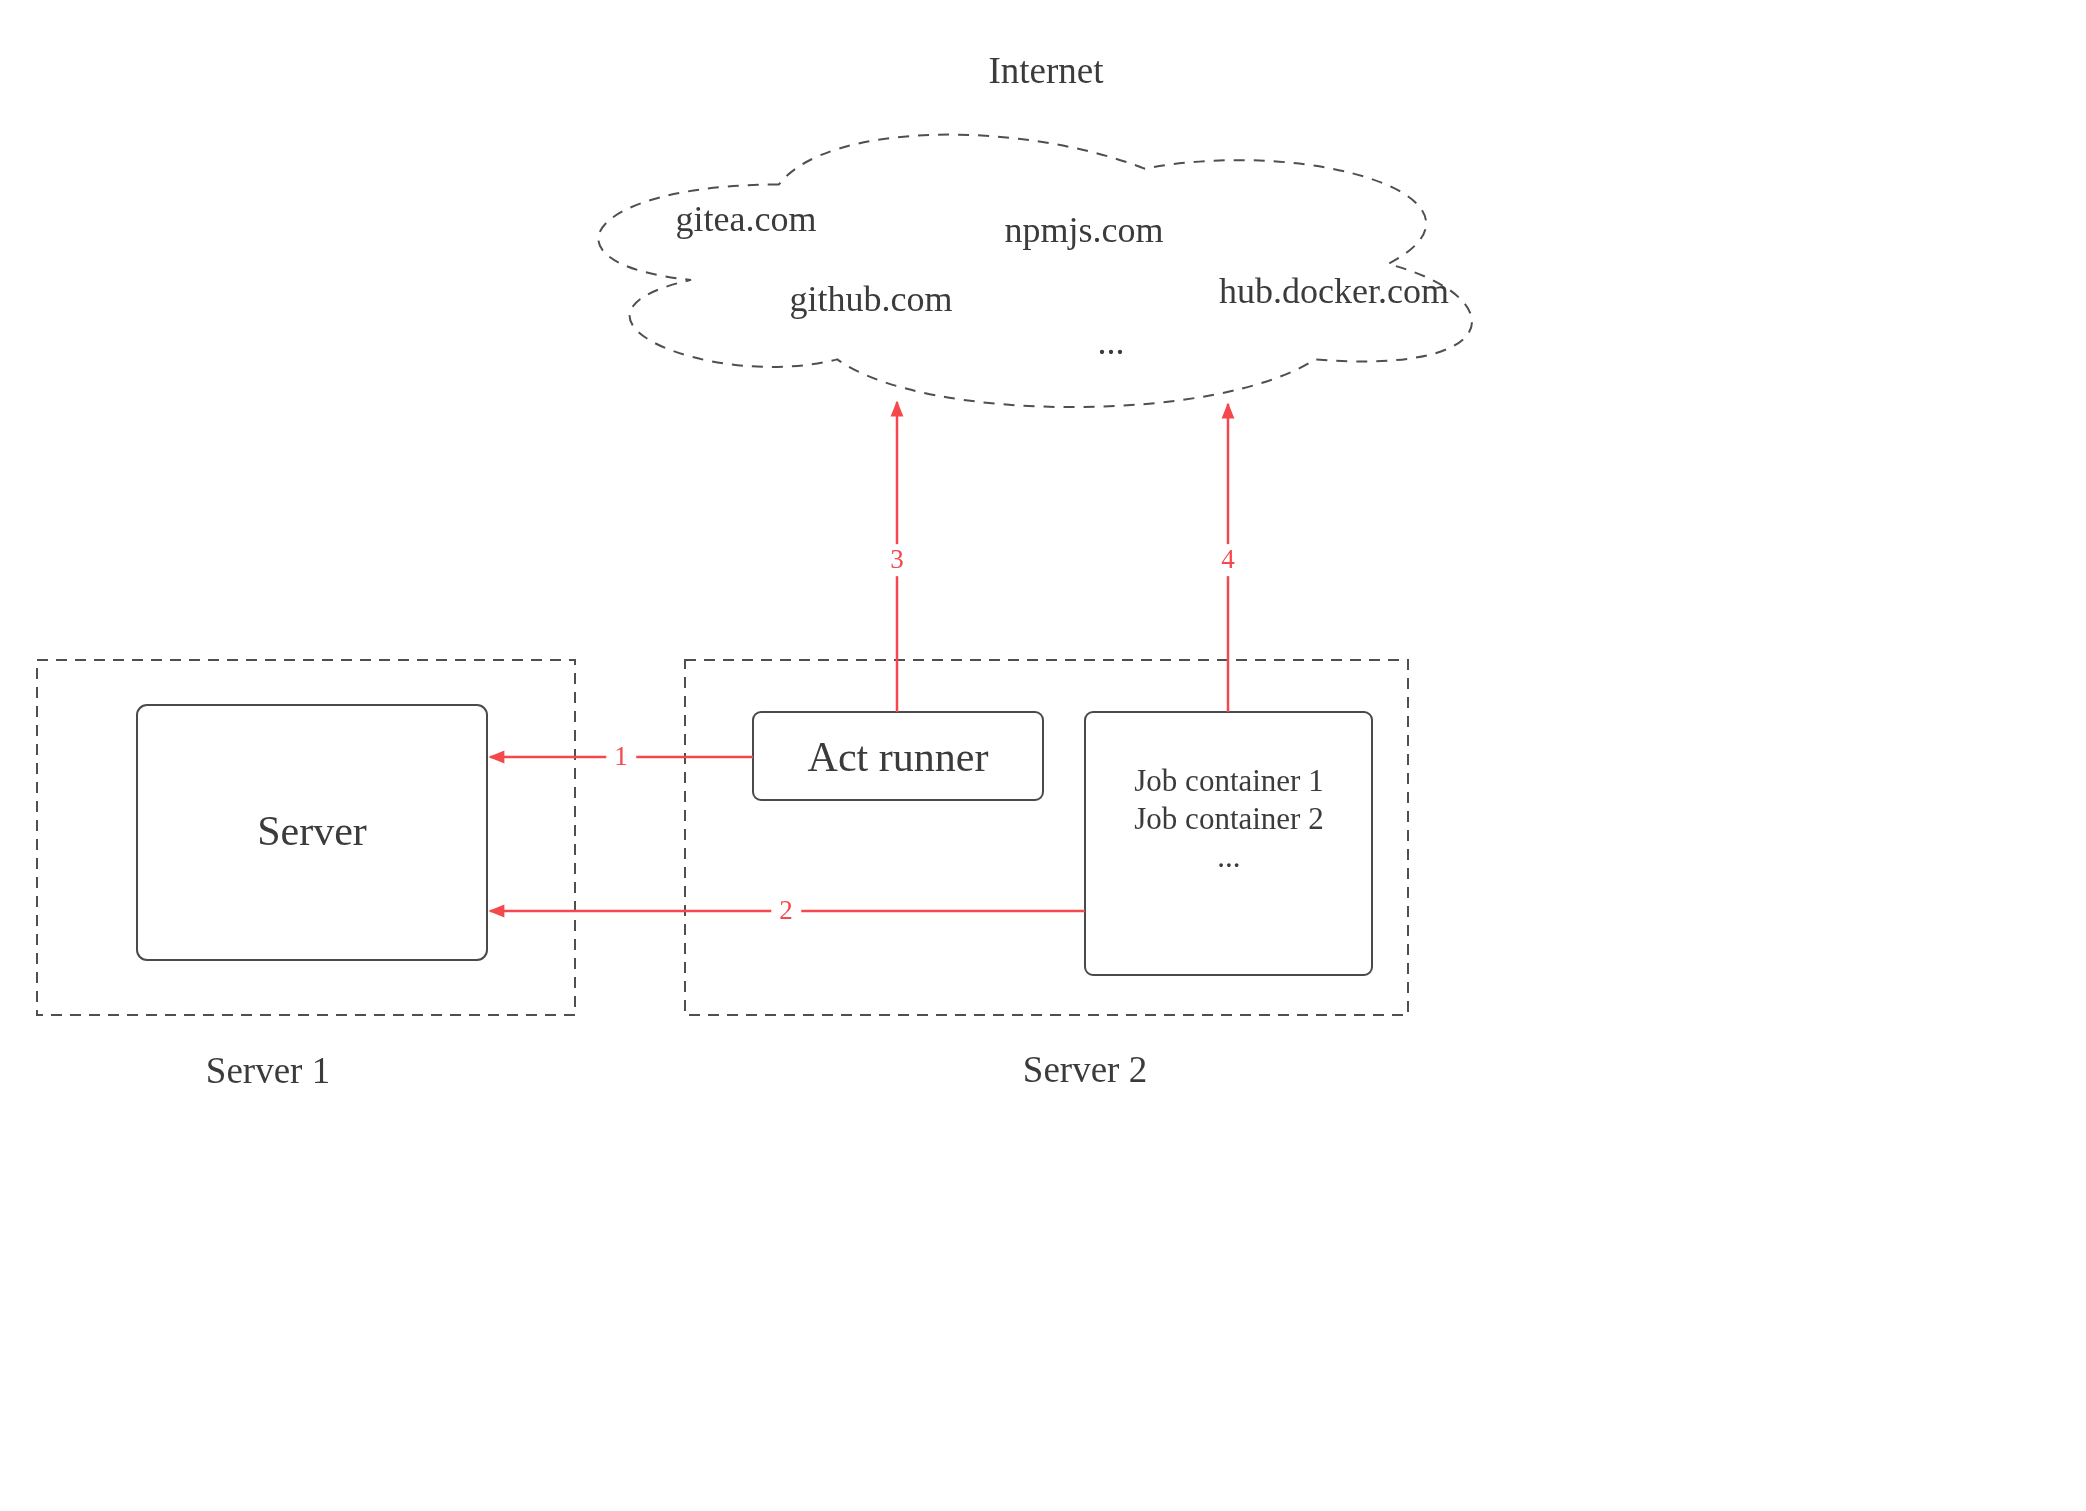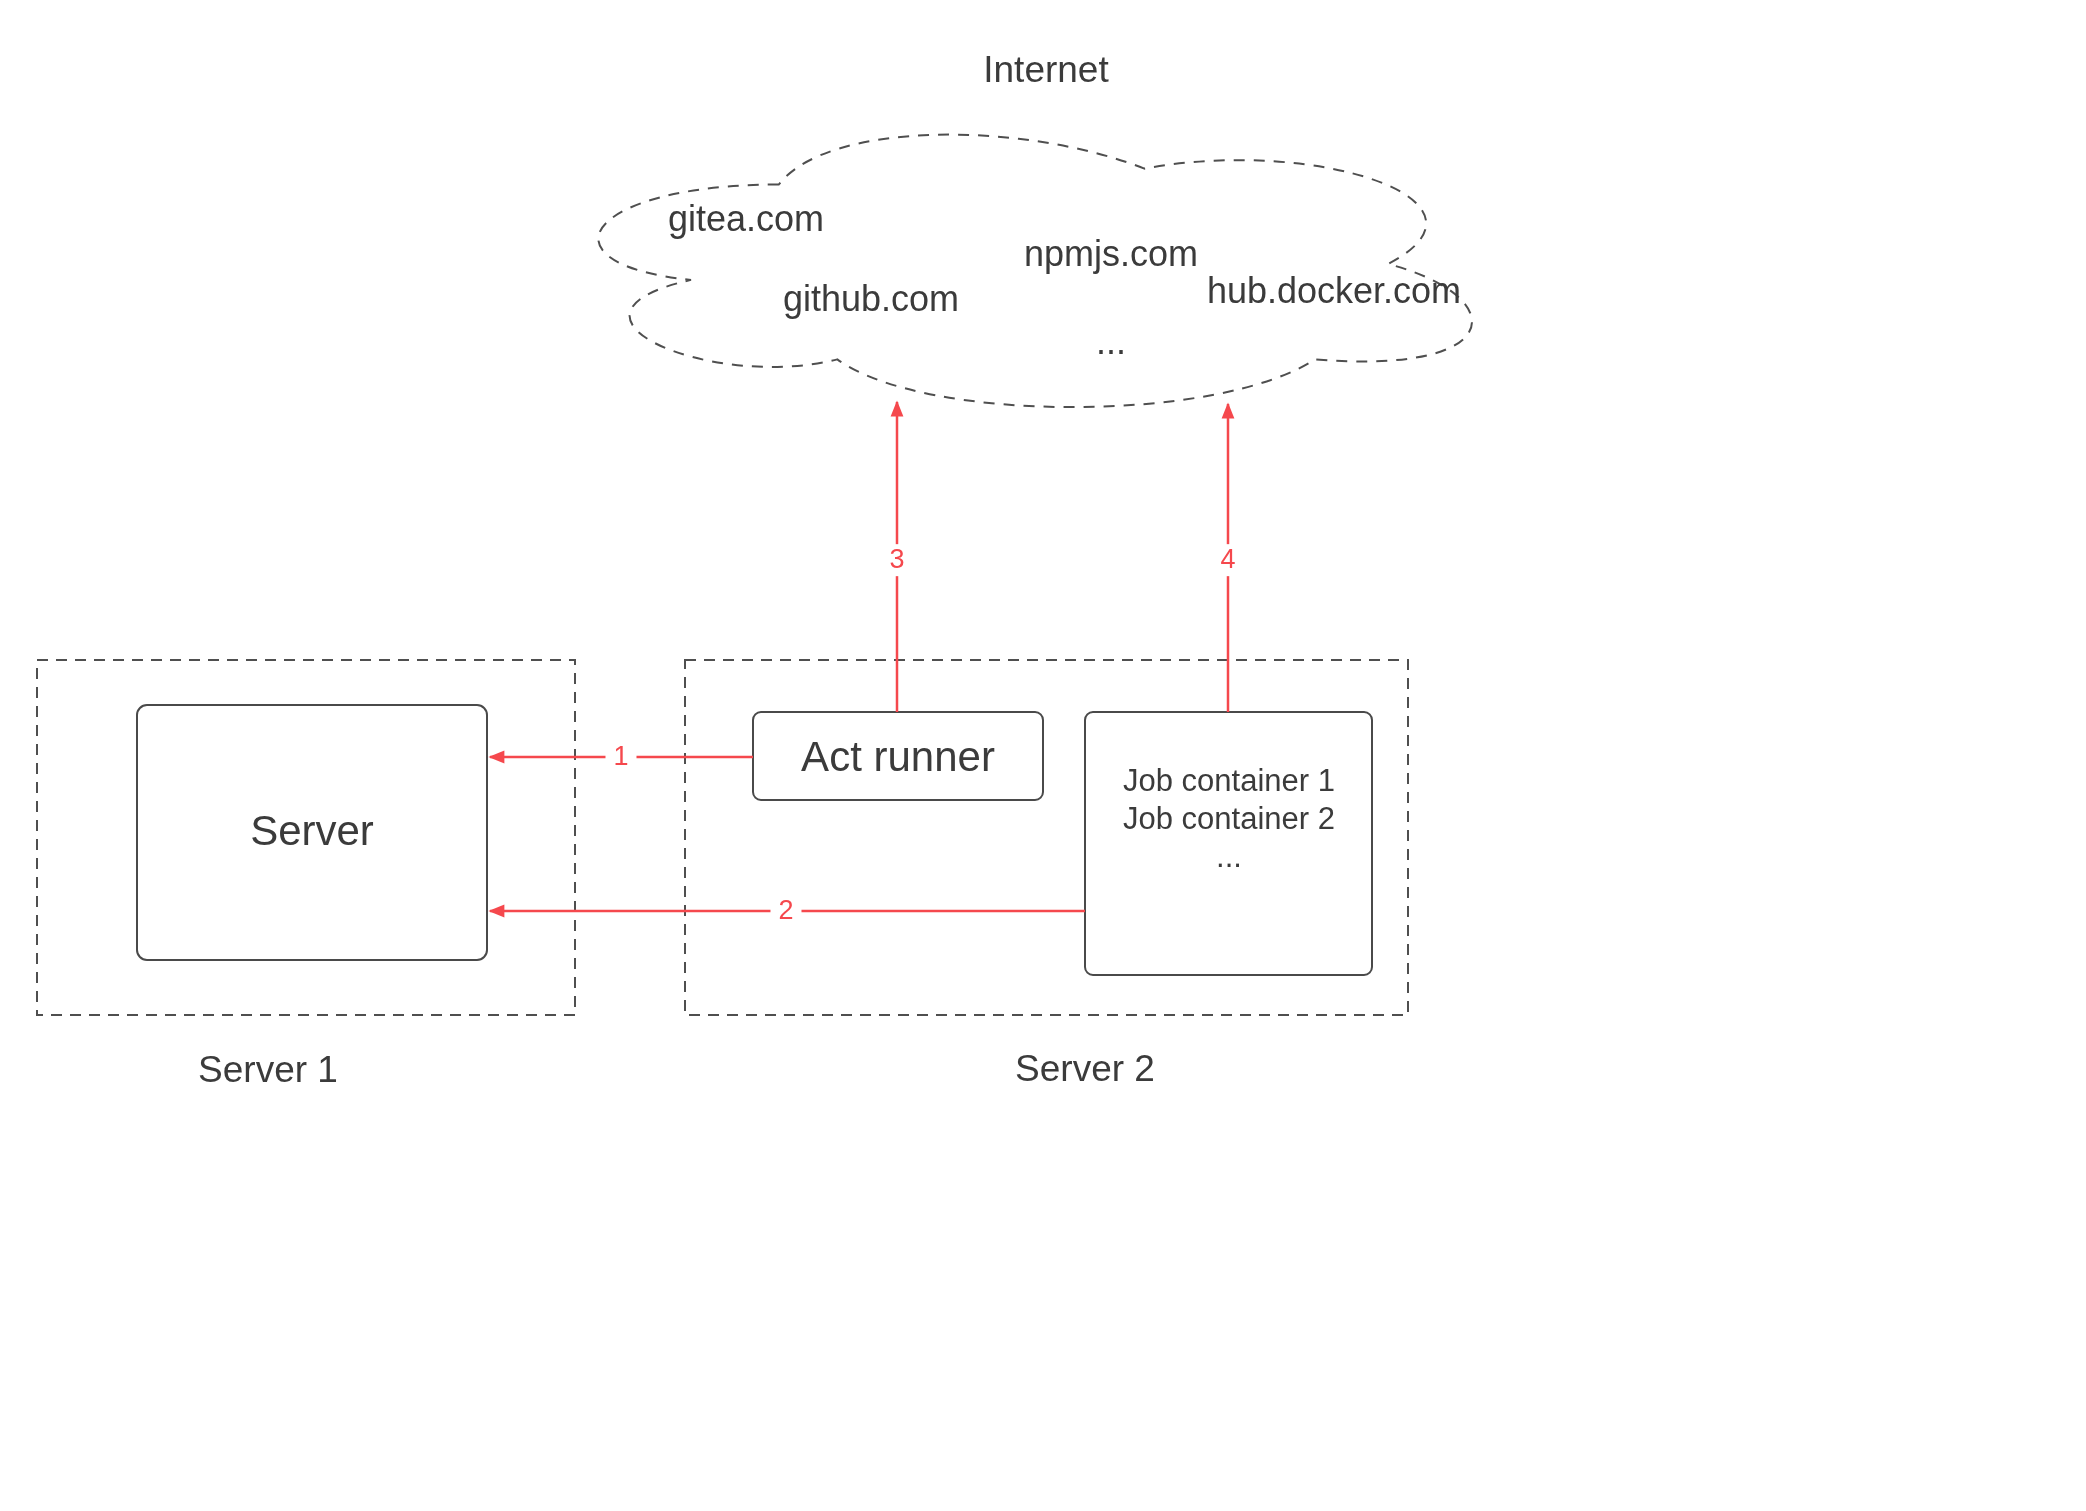--- a/index.html
+++ b/index.html
@@ -1,20 +1,20 @@
 <!DOCTYPE html>
 <html><head>
 <meta charset="utf-8">
 <style>
   html,body{margin:0;padding:0;background:#ffffff;}
   .canvas{
     position:relative;
     width:2086px;height:1429px;
     background:#ffffff;
-    font-family:Liberation Sans, sans-serif;
+    font-family:Liberation Serif, serif;
     color:#3b3b3b;
     overflow:hidden;
   }
   svg.layer{position:absolute;left:0;top:0;}
   .lbl{
     position:absolute;
     transform:translate(-50%,-50%);
     white-space:nowrap;
     color:#3b3b3b;
   }
@@ -68,21 +68,21 @@
 
     <line class="edge" x1="753" y1="757" x2="490" y2="757" marker-end="url(#arrowhead)" stroke="#f5484d"></line>
     <line class="edge" x1="1085" y1="911" x2="490" y2="911" marker-end="url(#arrowhead)" stroke="#f5484d"></line>
     <line class="edge" x1="897" y1="712" x2="897" y2="402" marker-end="url(#arrowhead)" stroke="#f5484d"></line>
     <line class="edge" x1="1228" y1="712" x2="1228" y2="404" marker-end="url(#arrowhead)" stroke="#f5484d"></line>
   </svg>
 
   <div class="lbl big" style="left:1046px;top:70px;">Internet</div>
 
   <div class="lbl site" style="left:746px;top:219px;">gitea.com</div>
-  <div class="lbl site" style="left:1111px;top:230px;margin-top:24px;">npmjs.com</div>
+  <div class="lbl site" style="left:1084px;top:230px;">npmjs.com</div>
   <div class="lbl site" style="left:871px;top:299px;">github.com</div>
   <div class="lbl site" style="left:1334px;top:291px;">hub.docker.com</div>
   <div class="lbl site" style="left:1111px;top:342px;">...</div>
 
   <div class="lbl node" style="left:312px;top:831px;">Server</div>
   <div class="lbl node" style="left:898px;top:757px;">Act runner</div>
 
   <div class="lbl multiline" style="left:1229px;top:819px;">
     <span>Job container 1</span>
     <span>Job container 2</span>

